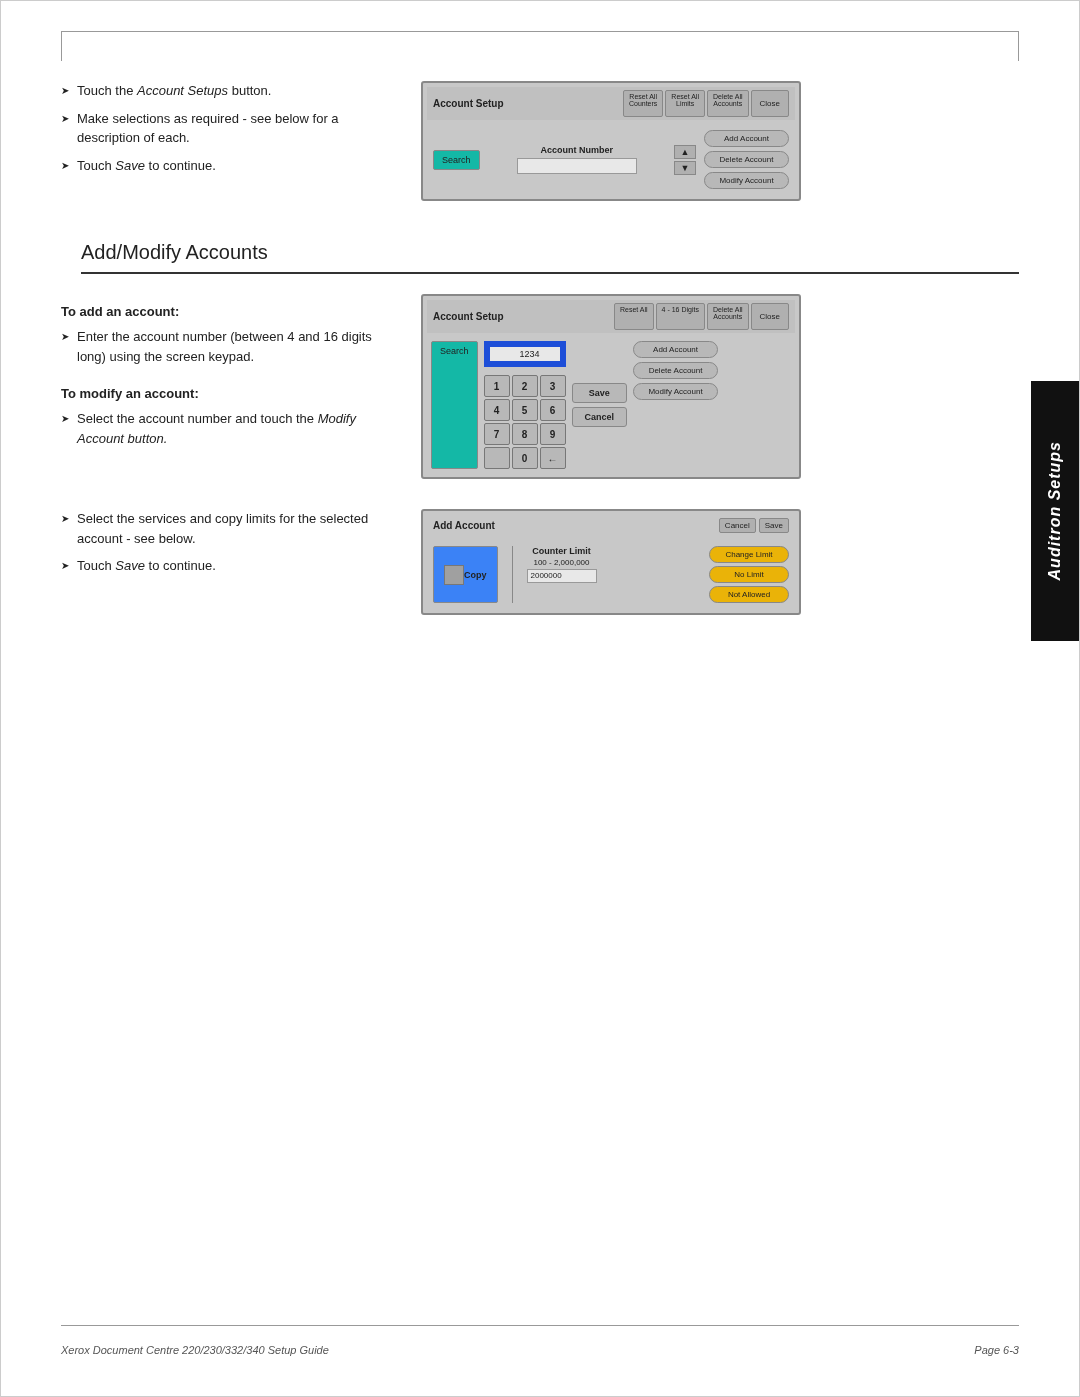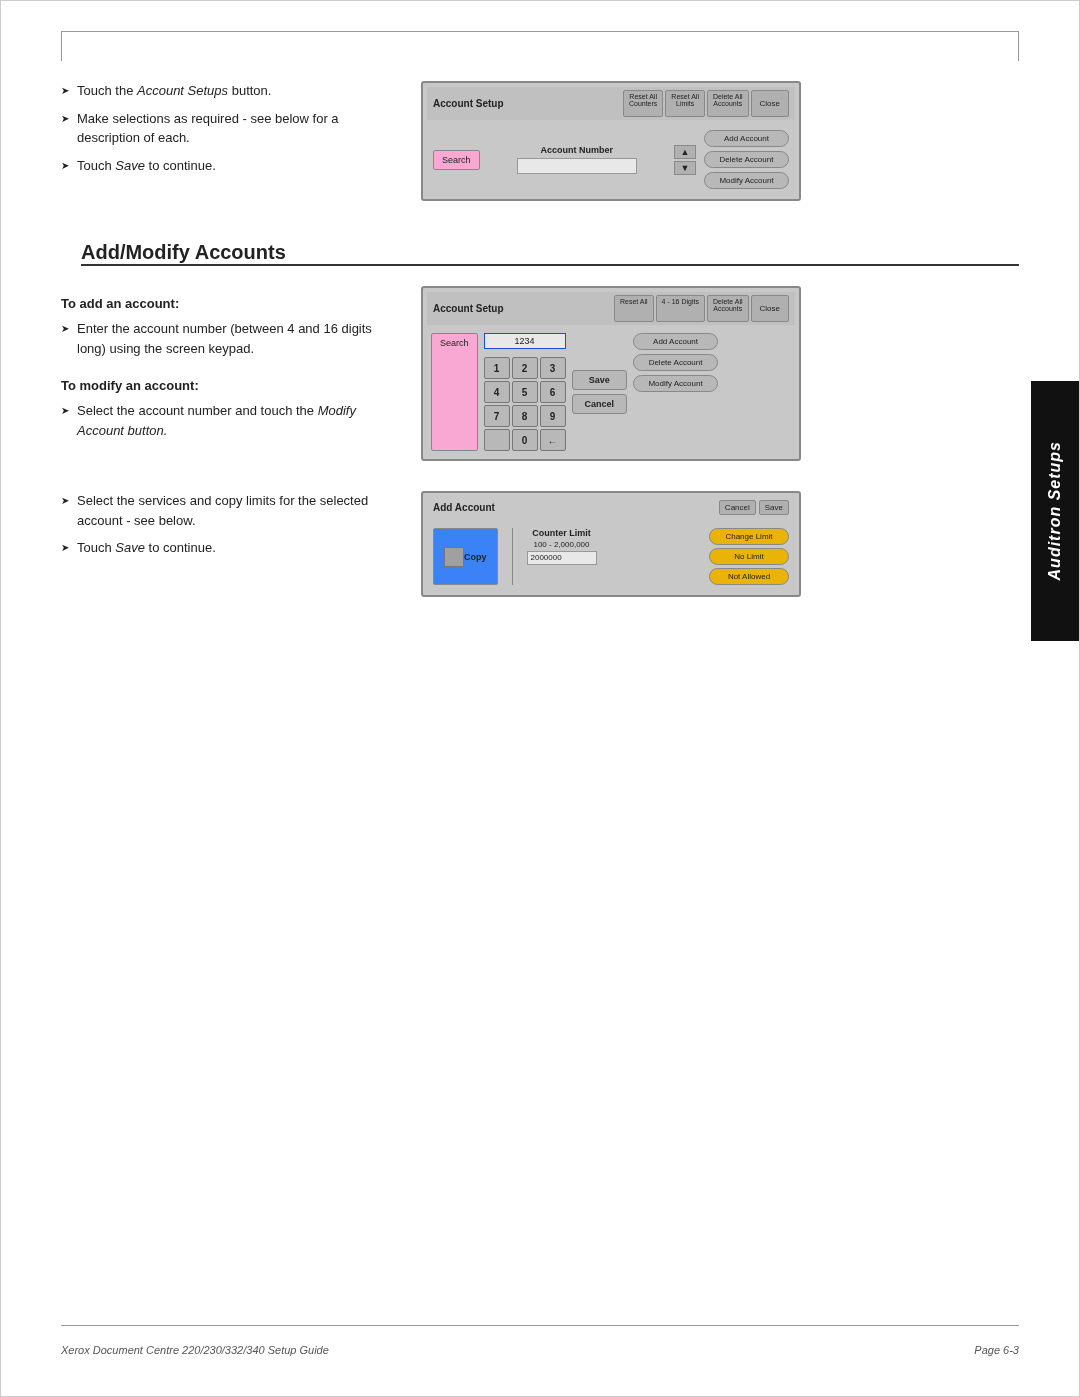--- a/index.html
+++ b/index.html
@@ -158,21 +158,21 @@
 
     .ui-body {
       display: flex;
       align-items: center;
       padding: 6px;
       gap: 8px;
       background: #c8c8c8;
     }
 
     .ui-search-btn {
-      background: #f9a8d4;
+      background: #14b8a6;
       border: 1px solid #888;
       border-radius: 2px;
       padding: 4px 8px;
       font-size: 9px;
     }
 
     .ui-account-number-area {
       flex: 1;
       display: flex;
       flex-direction: column;
@@ -217,23 +217,23 @@
       border-radius: 12px;
       padding: 3px 8px;
       font-size: 8px;
       width: 85px;
       text-align: center;
     }
 
     
     .section-heading {
       font-size: 20px;
-      font-weight: bold;
+      font-weight: normal;
       margin-bottom: 10px;
-      padding-bottom: 0;
+      padding-bottom: 8px;
       border-bottom: 2px solid #333;
     }
 
     
     .add-modify-section {
       display: flex;
       gap: 30px;
       margin-top: 20px;
       margin-bottom: 30px;
     }
@@ -276,26 +276,26 @@
       border-radius: 2px;
       display: flex;
       align-items: center;
       justify-content: center;
       font-size: 10px;
       font-weight: bold;
     }
 
     .keypad-display {
       background: #e8e8e8;
-      border: 1px solid #1d4ed8;
-      padding: 2px 12px;
+      border: 6px solid #1d4ed8;
+      padding: 2px 20px;
       font-size: 9px;
       margin-bottom: 4px;
       min-width: 60px;
-      text-align: center;
+      text-align: right;
     }
 
     .keypad-save-cancel {
       display: flex;
       flex-direction: column;
       gap: 4px;
       justify-content: center;
     }
     .keypad-save-btn {
       background: #b8b8b8;

